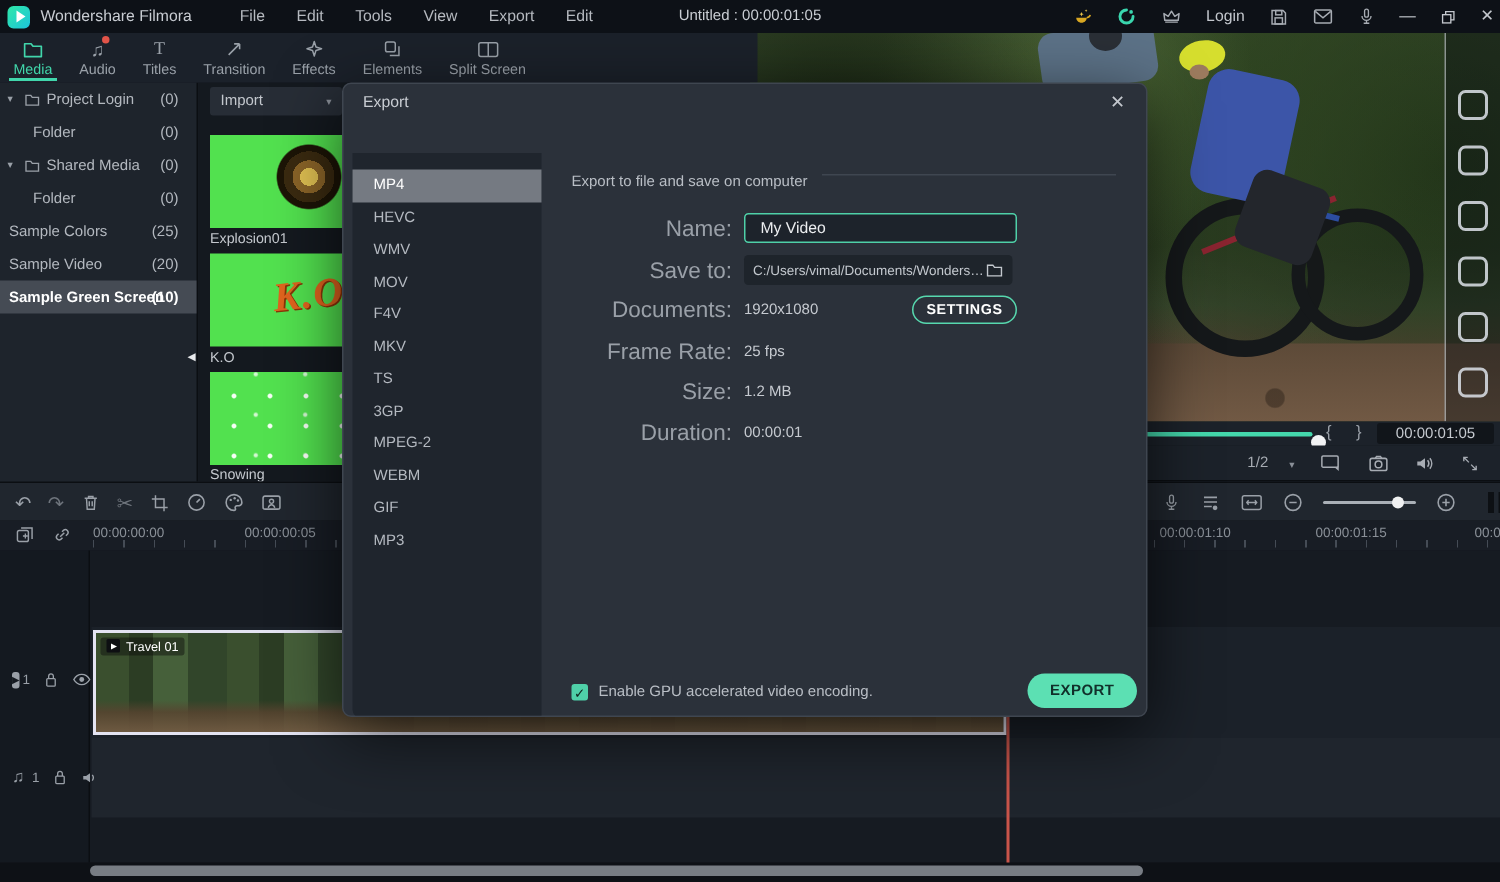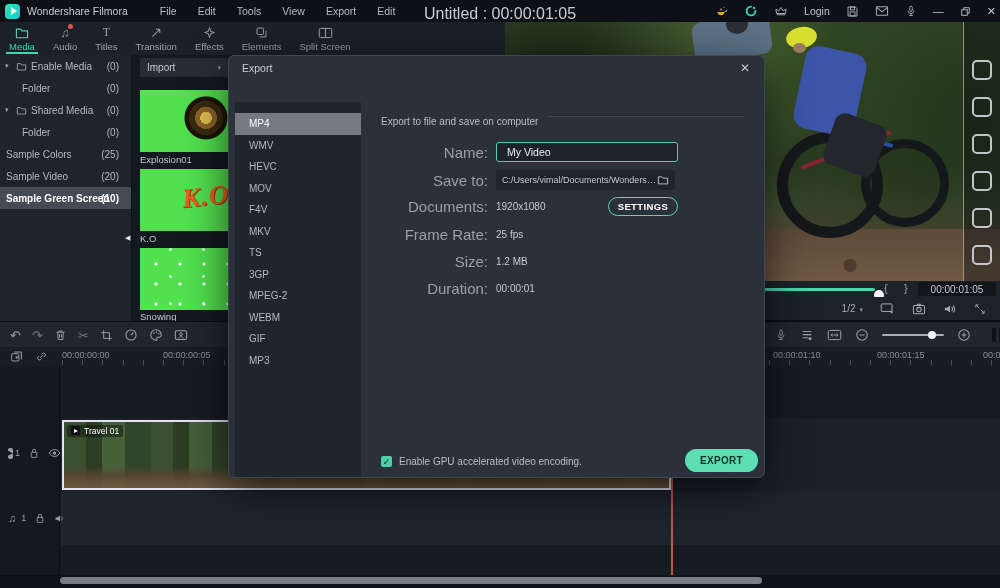--- a/index.html
+++ b/index.html
@@ -10,21 +10,21 @@
 
   
   .titlebar{position:absolute;left:0;top:0;width:1000px;height:22px;background:#0d1117;
             display:flex;align-items:center;z-index:30}
   .logo{width:15px;height:15px;border-radius:4px;margin-left:5px;
         background:linear-gradient(135deg,#2fe8a8,#1cc4dc);display:flex;align-items:center;justify-content:center}
   .logo-play{width:0;height:0;border-left:6px solid #fff;border-top:4px solid transparent;border-bottom:4px solid transparent;margin-left:2px}
   .appname{font-size:10.5px;color:#c9cdd3;margin-left:7px}
   .menus{display:flex;gap:21px;margin-left:32px;font-size:10.5px;color:#b6bac0}
   .menus span{cursor:default}
-  .doctitle{position:absolute;left:500px;top:5px;transform:translateX(-50%);font-size:16px;color:#c9cdd3;white-space:nowrap}
+  .doctitle{position:absolute;left:500px;top:5px;transform:translateX(-50%);font-size:10px;color:#c9cdd3;white-space:nowrap}
   .tb-right{position:absolute;right:4px;top:0;height:22px;display:flex;align-items:center;gap:16px}
   .tb-right .login{font-size:10.5px;color:#c3c7cd}
   .winbtn{font-size:11px;color:#c3c7cd;line-height:1}
 
   
   .tabbar{position:absolute;left:0;top:22px;width:505px;height:33px;background:#1b212a;display:flex;align-items:stretch;z-index:2}
   .tab{display:flex;flex-direction:column;align-items:center;justify-content:center;gap:1px;
        padding:0 9px;font-size:9.5px;color:#9aa1a9;position:relative;cursor:pointer}
   .tab .tico{height:14px;display:flex;align-items:center;justify-content:center;position:relative}
   .tab.active{color:#41d6ab}
@@ -97,21 +97,21 @@
 
   
   .progressrow{position:absolute;left:500px;top:281px;width:500px;height:16px;background:#1c222a}
   .seekbar{position:absolute;left:5px;top:7px;width:370px;height:3px;background:#44d8ac;border-radius:2px}
   .seekdot{position:absolute;left:369px;top:2px;width:10px;height:10px;border-radius:50%;background:#f2f3f4}
   .bracket{position:absolute;top:1px;font-size:11px;color:#9aa0a8;cursor:pointer}
   .tcbox{position:absolute;left:418px;top:1px;width:78px;height:14px;background:#11151a;border-radius:2px;
          display:flex;align-items:center;justify-content:center;font-size:10px;color:#c6cad0}
   .controlsrow{position:absolute;left:500px;top:297px;width:500px;height:24px;background:#1c222a;border-bottom:1px solid #0b0e12;
                display:flex;align-items:center;justify-content:flex-end;gap:17px;padding-right:14px}
-  .quality{display:flex;align-items:flex-end;gap:4px;font-size:10px;color:#a7acb3;cursor:pointer}
+  .quality{display:flex;align-items:flex-end;gap:14px;font-size:10px;color:#a7acb3;cursor:pointer}
   .quality .caret{font-size:7px;color:#8a9098}
 
   
   .toolbar{position:absolute;left:0;top:321px;width:1000px;height:26px;background:#20262e;border-top:1px solid #0b0e12}
   .tool-left{position:absolute;left:10px;top:0;height:26px;display:flex;align-items:center;gap:11px}
   .tool-right{position:absolute;left:775px;top:0;height:26px;display:flex;align-items:center;gap:13px}
   .tbtn{cursor:pointer;display:flex;align-items:center;justify-content:center}
   .zoomslider{width:62px;height:2px;background:#aab0b7;border-radius:1px;position:relative}
   .zoomknob{position:absolute;right:8px;top:-3px;width:8px;height:8px;border-radius:50%;background:#f0f1f2}
   .renderbars{display:flex;gap:3px;margin-left:8px}
@@ -309,21 +309,21 @@
 
   <div class="media-panel">
     <div class="sidebar">
       <div class="srow">
         <span class="caret">▾</span>
         <span class="fico">
           <svg width="11" height="9" viewBox="0 0 16 14">
               <path d="M1.5 2.5h5l1.5 2h6.5v8h-13z" stroke="#9aa0a8" stroke-width="1.4" fill="none"></path>
             </svg>
         </span>
-        <span class="slabel">Enable Media</span>
+        <span class="slabel">Project Login</span>
         <span class="scount">(0)</span>
       </div>
       <div class="srow indent">
         <span class="slabel">Folder</span>
         <span class="scount">(0)</span>
       </div>
       <div class="srow">
         <span class="caret">▾</span>
         <span class="fico">
           <svg width="11" height="9" viewBox="0 0 16 14">
@@ -582,22 +582,22 @@
   <div class="playhead"></div>
   <div class="scrollzone">
     <div class="scrollbar"></div>
   </div>
 
   <div class="dialog">
     <span class="dlg-title">Export</span>
     <span class="dlg-close">✕</span>
     <div class="fmt-list">
       <div class="fmt selected">MP4</div>
+      <div class="fmt">HEVC</div>
       <div class="fmt">WMV</div>
-      <div class="fmt">HEVC</div>
       <div class="fmt">MOV</div>
       <div class="fmt">F4V</div>
       <div class="fmt">MKV</div>
       <div class="fmt">TS</div>
       <div class="fmt">3GP</div>
       <div class="fmt">MPEG-2</div>
       <div class="fmt">WEBM</div>
       <div class="fmt">GIF</div>
       <div class="fmt">MP3</div>
     </div>

